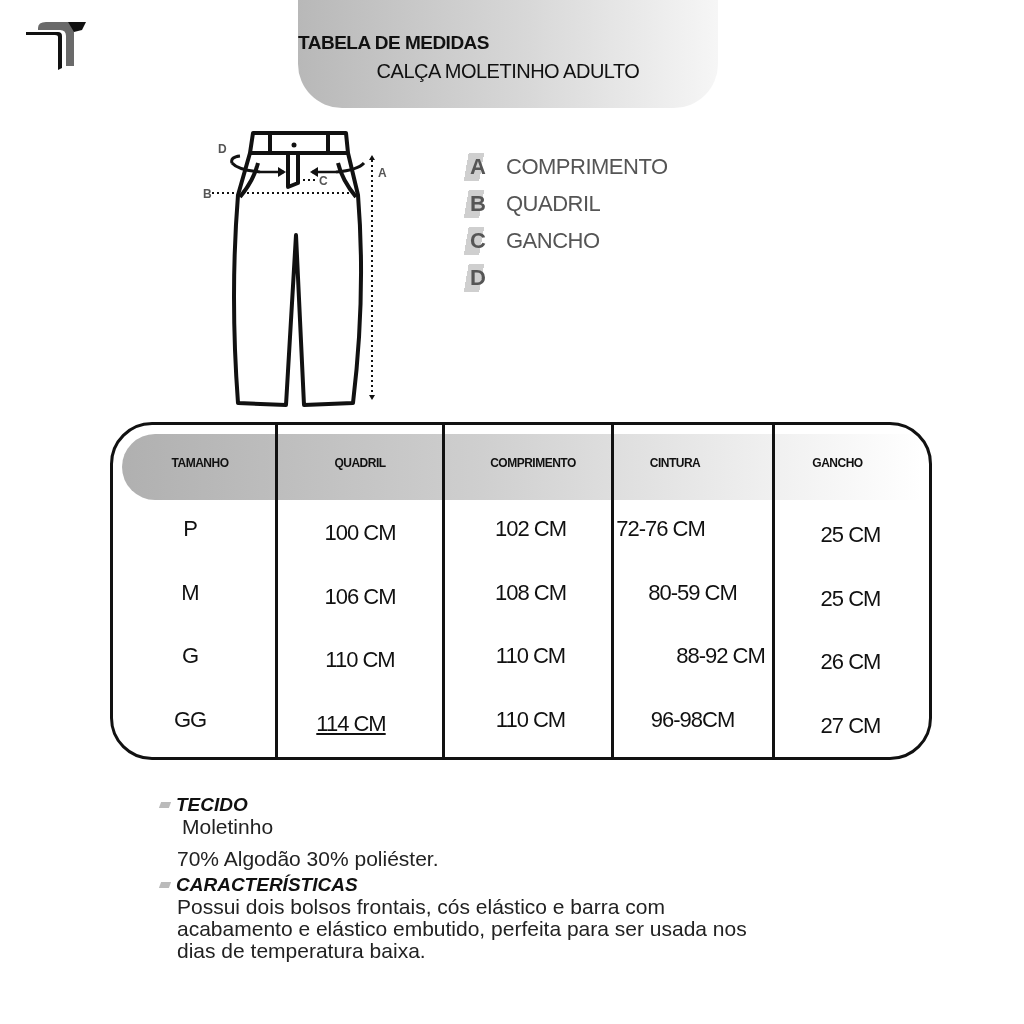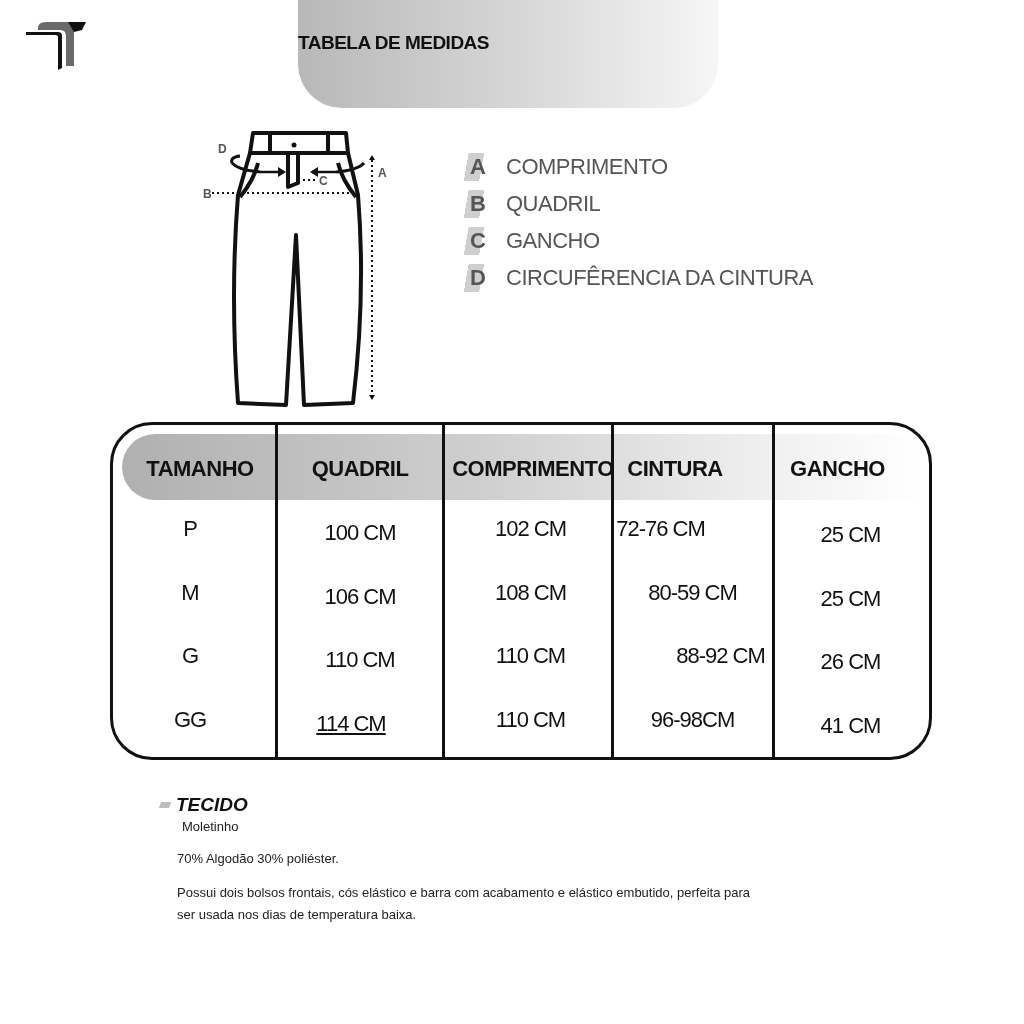--- a/index.html
+++ b/index.html
@@ -20,38 +20,39 @@
     font-weight:bold; font-size:22px; color:#555; margin-right:12px;
     background:linear-gradient(100deg,transparent 0 18%,#cfcfcf 18% 60%,transparent 60%); }
   .legend-label { font-size:22px; color:#555; letter-spacing:-0.5px; }
   .table-frame { position:absolute; left:110px; top:422px; width:822px; height:338px;
     border:3px solid #111; border-radius:42px; box-sizing:border-box; }
   .table-header { position:absolute; left:122px; top:434px; width:800px; height:66px;
     border-radius:33px 0 0 33px;
     background:linear-gradient(90deg,#b0b0b0 0%,#cfcfcf 45%,#efefef 80%,#ffffff 100%); }
   .col-divider { position:absolute; width:3px; background:#111; top:422px; height:338px; }
   .col-divider::after { content:""; }
-  .th { position:absolute; top:456px; font-weight:bold; font-size:22px; text-align:center; letter-spacing:-0.5px; }
+  .th { position:absolute; top:456px; font-weight:bold; font-size:12px; text-align:center; letter-spacing:-0.5px; }
   .cell { position:absolute; font-size:22px; text-align:center; letter-spacing:-1px; }
   .info { position:absolute; left:160px; top:794px; width:620px; }
   .info-heading { display:flex; align-items:center; font-weight:bold; font-style:italic; font-size:19px; height:22px; }
   .bullet { width:10px; height:6px; background:#bbb; margin-right:6px; transform:skewX(-20deg); }
-  .info-text { font-size:13px; line-height:22px; padding-left:17px; color:#222; }
+  .info-text { font-size:21px; line-height:22px; padding-left:17px; color:#222; }
 </style>
 </head>
 <body>
 
 <svg class="logo" viewBox="0 0 64 52">
   <path d="M14 8 Q14 2 22 2 L44 2 Q50 2 50 10 L50 46 L42 46 L42 16 Q42 10 36 10 L14 10 Z" fill="#6a6a6a"></path>
   <path d="M2 12 L34 12 Q38 12 38 16 L38 48 L34 50 L34 17 Q34 15 31 15 L2 15 Z" fill="#111"></path>
   <path d="M44 2 L62 2 L58 10 L50 12 Z" fill="#111"></path>
 </svg>
 
 <div class="header-banner">
   <div class="header-title" style="padding-left:0">TABELA DE MEDIDAS</div>
+  <div class="header-subtitle" style="padding-left:0">CALÇA MOLETINHO  ADULTO</div>
 </div>
 
 <svg class="diagram" viewBox="0 0 200 285">
   <g fill="none" stroke="#111" stroke-width="4" stroke-linejoin="round">
     <path d="M55 8 L148 8 L150 28 L52 28 Z"></path>
     <path d="M52 28 L40 70 Q32 170 40 278 L88 280 L98 110 L106 280 L155 278 Q168 170 160 70 L150 28"></path>
     <line x1="72" y1="10" x2="72" y2="28"></line>
     <line x1="130" y1="10" x2="130" y2="28"></line>
     <path d="M90 28 L90 62 L100 58 L100 28"></path>
     <path d="M60 38 Q56 55 42 72"></path>
@@ -82,21 +83,20 @@
   <div class="legend-item">
     <span class="legend-badge">B</span>
     <span class="legend-label">QUADRIL</span>
   </div>
   <div class="legend-item">
     <span class="legend-badge">C</span>
     <span class="legend-label">GANCHO</span>
   </div>
   <div class="legend-item">
     <span class="legend-badge">D</span>
-    <span class="legend-label">CIRCUFÊRENCIA DA CINTURA</span>
   </div>
 </div>
 
 <div class="table-header"></div>
 <div class="table-frame"></div>
 <div class="col-divider" style="left:275px"></div>
 <div class="col-divider" style="left:442px"></div>
 <div class="col-divider" style="left:611px"></div>
 <div class="col-divider" style="left:772px"></div>
 <div style="position:absolute;left:122px;top:434px;width:800px;height:66px;background:transparent;"></div>
@@ -120,24 +120,28 @@
     <div class="cell" style="left: 778px; width: 145px; top: 586px;">25 CM</div>
     <div class="cell" style="left: 130px; width: 120px; top: 643px;">G</div>
     <div class="cell" style="left: 280px; width: 160px; top: 647px;">110 CM</div>
     <div class="cell" style="left: 448px; width: 165px; top: 643px;">110 CM</div>
     <div class="cell" style="left: 615px; width: 155px; top: 643px; padding-left: 28px;">88-92 CM</div>
     <div class="cell" style="left: 778px; width: 145px; top: 649px;">26 CM</div>
     <div class="cell" style="left: 130px; width: 120px; top: 707px;">GG</div>
     <div class="cell" style="left: 271px; width: 160px; top: 711px; text-decoration: underline;">114 CM</div>
     <div class="cell" style="left: 448px; width: 165px; top: 707px;">110 CM</div>
     <div class="cell" style="left: 615px; width: 155px; top: 707px;">96-98CM</div>
-    <div class="cell" style="left: 778px; width: 145px; top: 713px;">41 CM</div>
+    <div class="cell" style="left: 778px; width: 145px; top: 713px;">27 CM</div>
   </div>
 
 <div class="info">
   <div class="info-heading">
       <span class="bullet"></span>
       <span>TECIDO</span>
     </div>
   <div class="info-text" style="margin-bottom:10px;padding-left:22px">Moletinho</div>
-  <div class="info-text" style="margin-top:6px;margin-bottom:12px">70% Algodão 30% poliéster.</div>
+  <div class="info-text" style="margin-top:6px;margin-bottom:4px">70% Algodão 30% poliéster.</div>
+  <div class="info-heading">
+      <span class="bullet"></span>
+      <span>CARACTERÍSTICAS</span>
+    </div>
   <div class="info-text" style="width:590px">Possui dois bolsos frontais, cós elástico e barra com acabamento e elástico embutido, perfeita para ser usada nos dias de temperatura baixa.</div>
 </div>
 
 </body></html>

